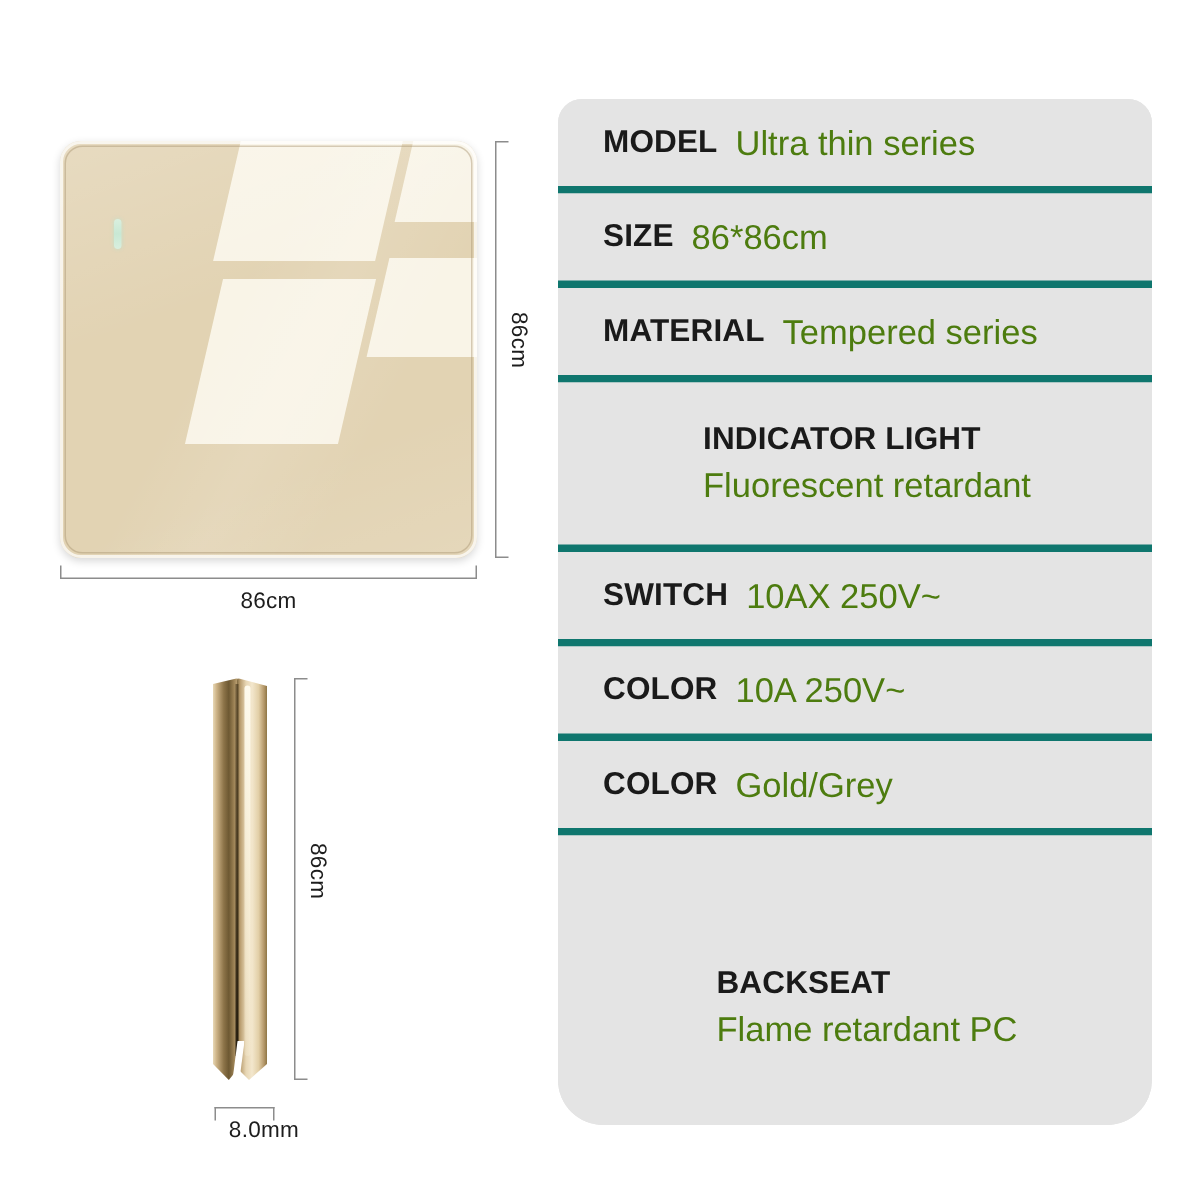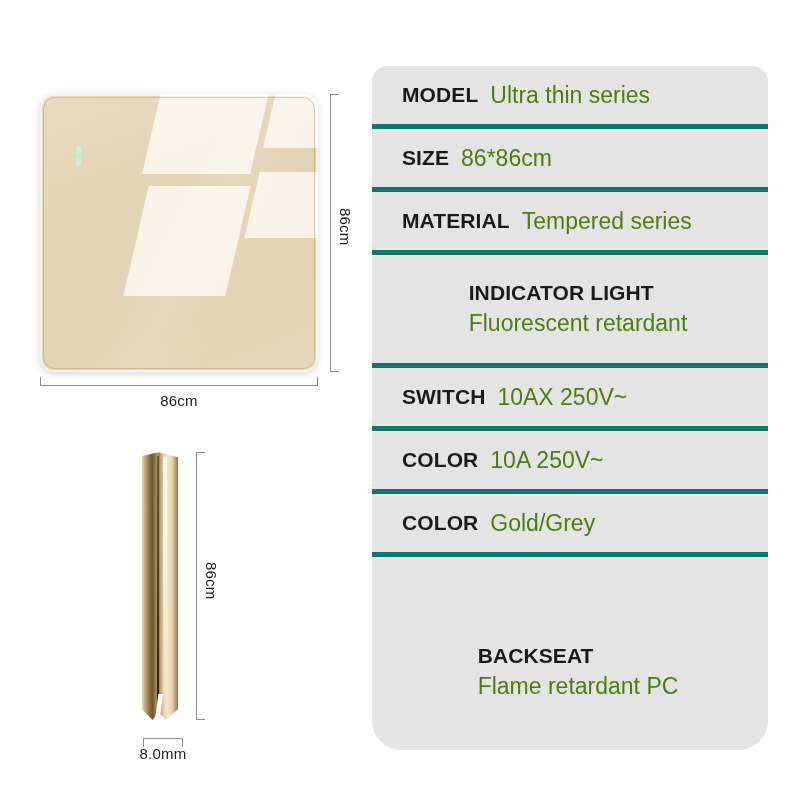--- a/index.html
+++ b/index.html
@@ -240,21 +240,21 @@
     bottom: 0;
     width: 8px;
     height: 26px;
     background: #ffffff;
     clip-path: polygon(42% 0%, 100% 0%, 58% 100%, 0% 100%);
   }
 
   #dim-side-right       { left: 196px; top: 452px; height: 268px; }
   #dim-side-right-label { left: 203px; top: 562px; }
   #dim-side-bottom      { left: 143px; top: 738px; width: 40px; }
-  #dim-side-bottom-label{ left: 83px; top: 745px; width: 160px; text-align: center; }
+  #dim-side-bottom-label{ left: 96px; top: 745px; width: 160px; text-align: center; }
 
   
   #spec-sheet {
     position: absolute;
     left: 372px;
     top: 66px;
     width: 396px;
     height: 684px;
     border-radius: 16px 16px 30px 30px;
     background: #e4e4e4;

